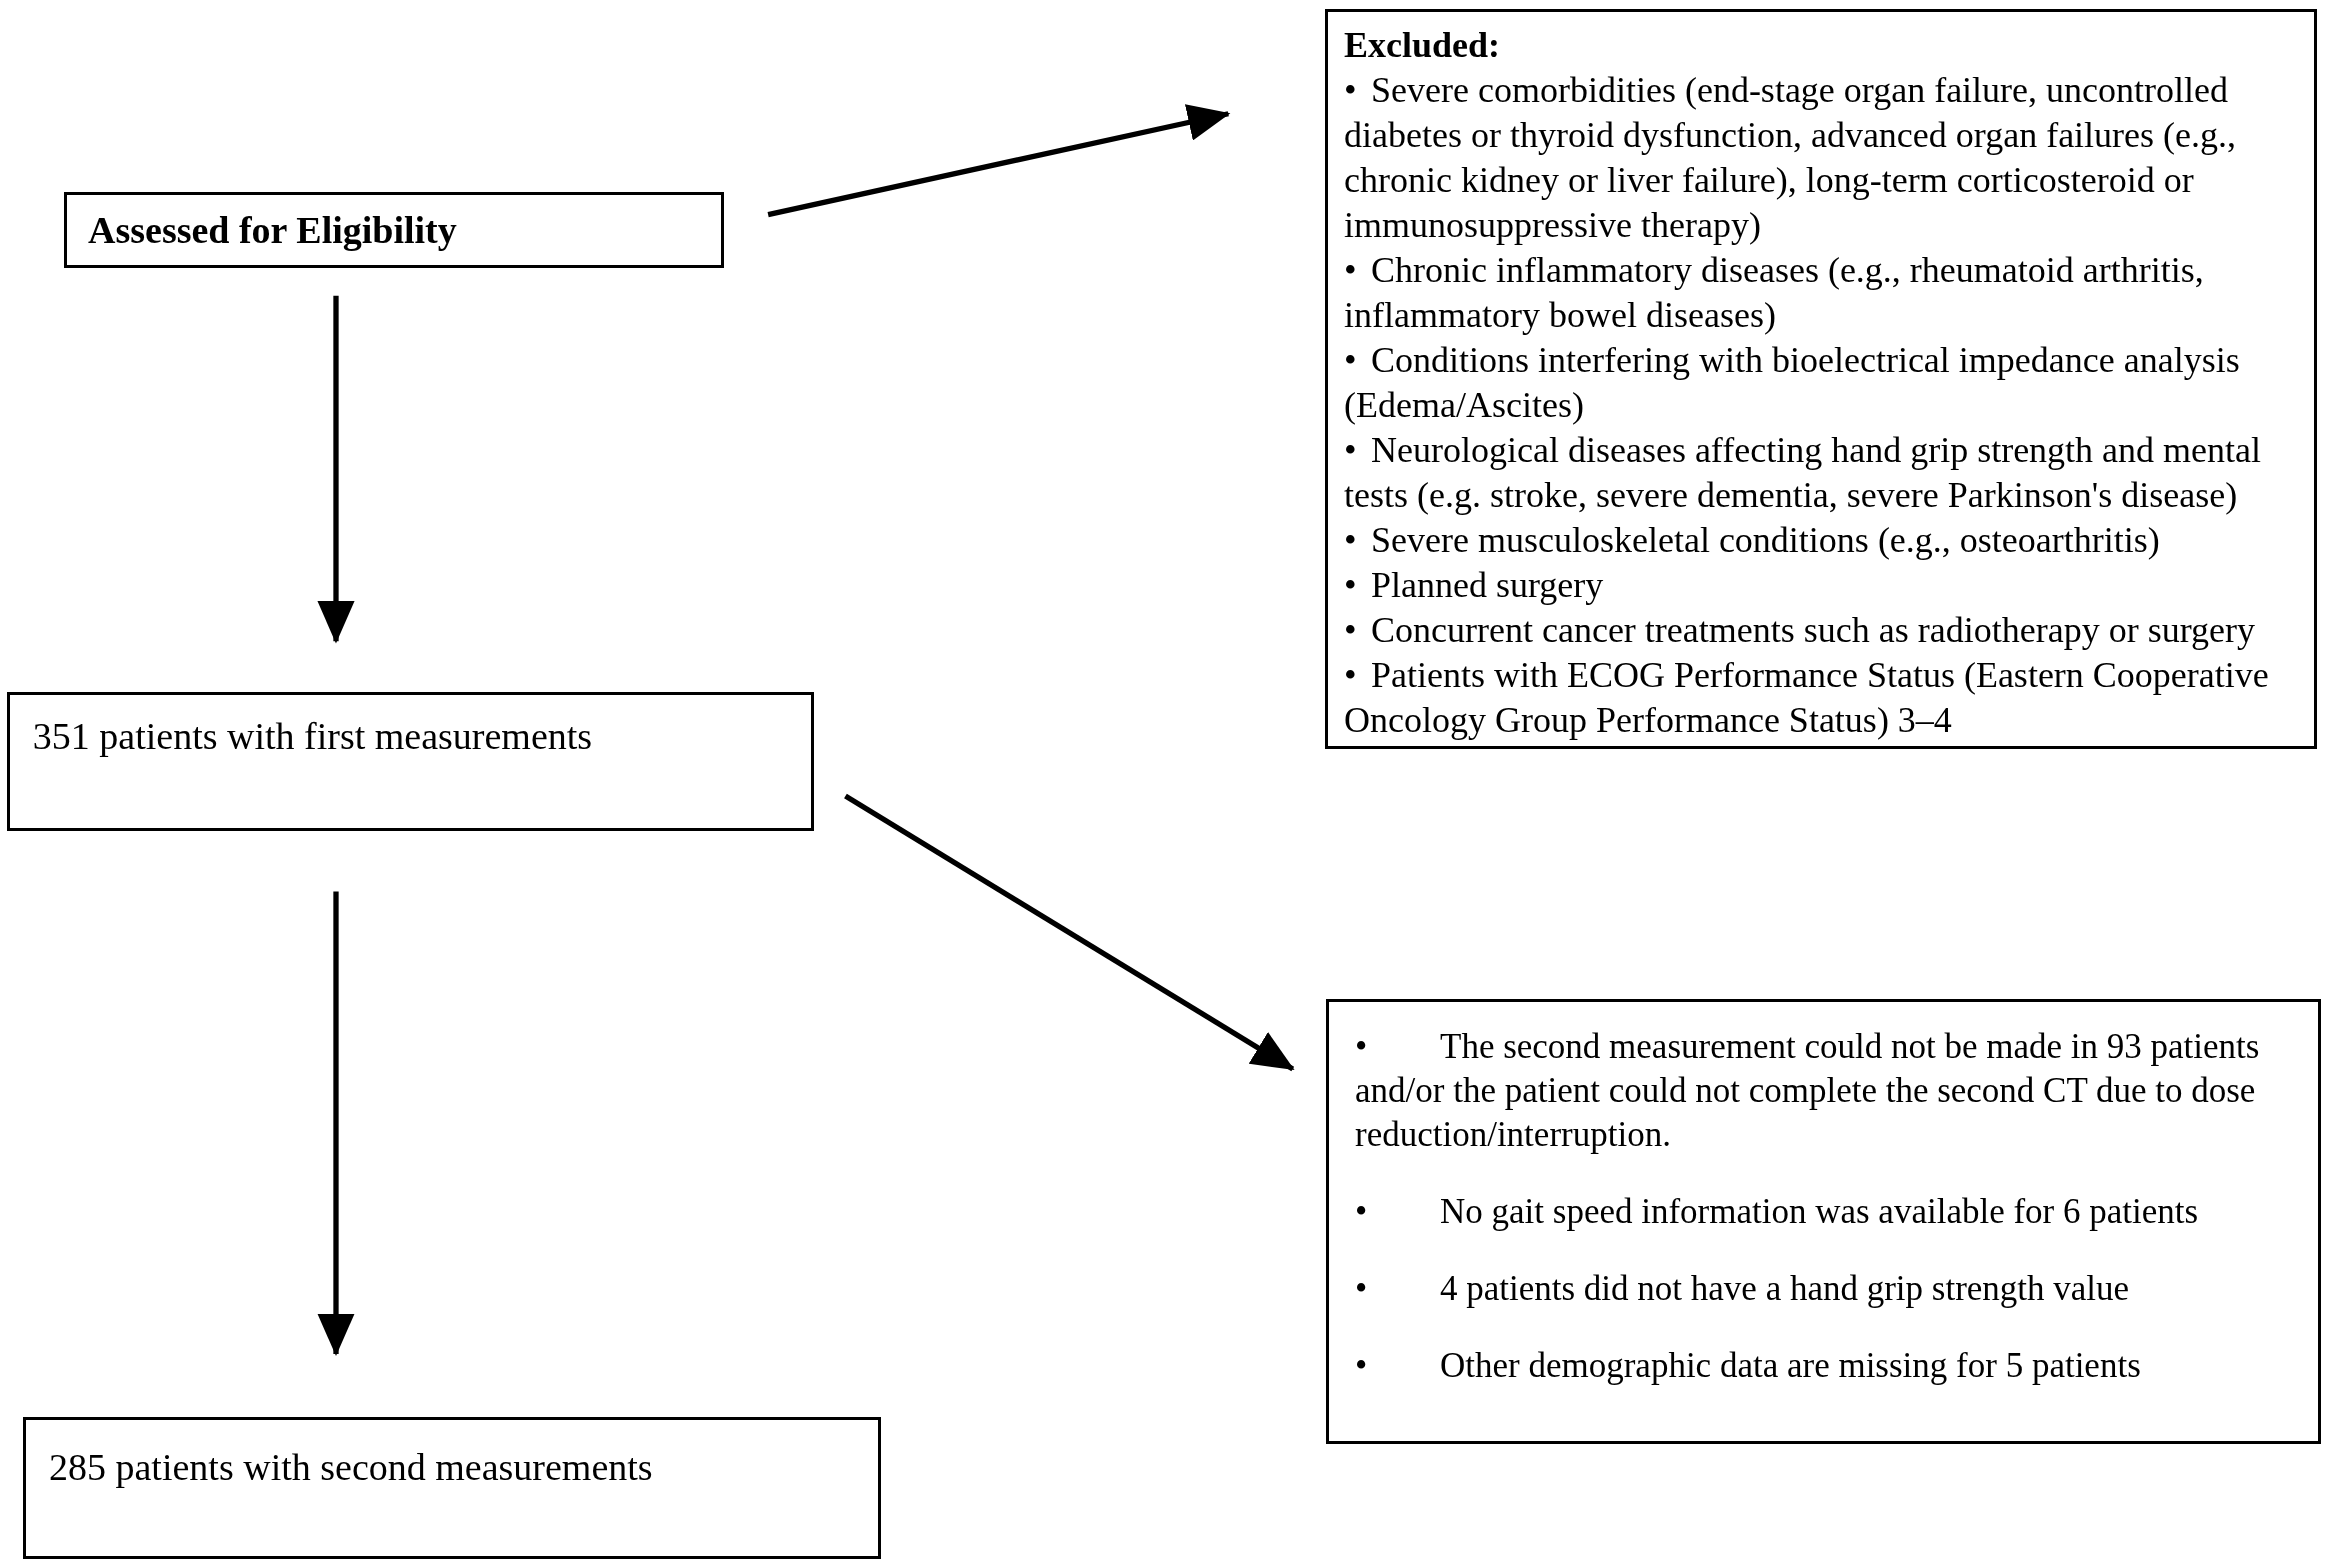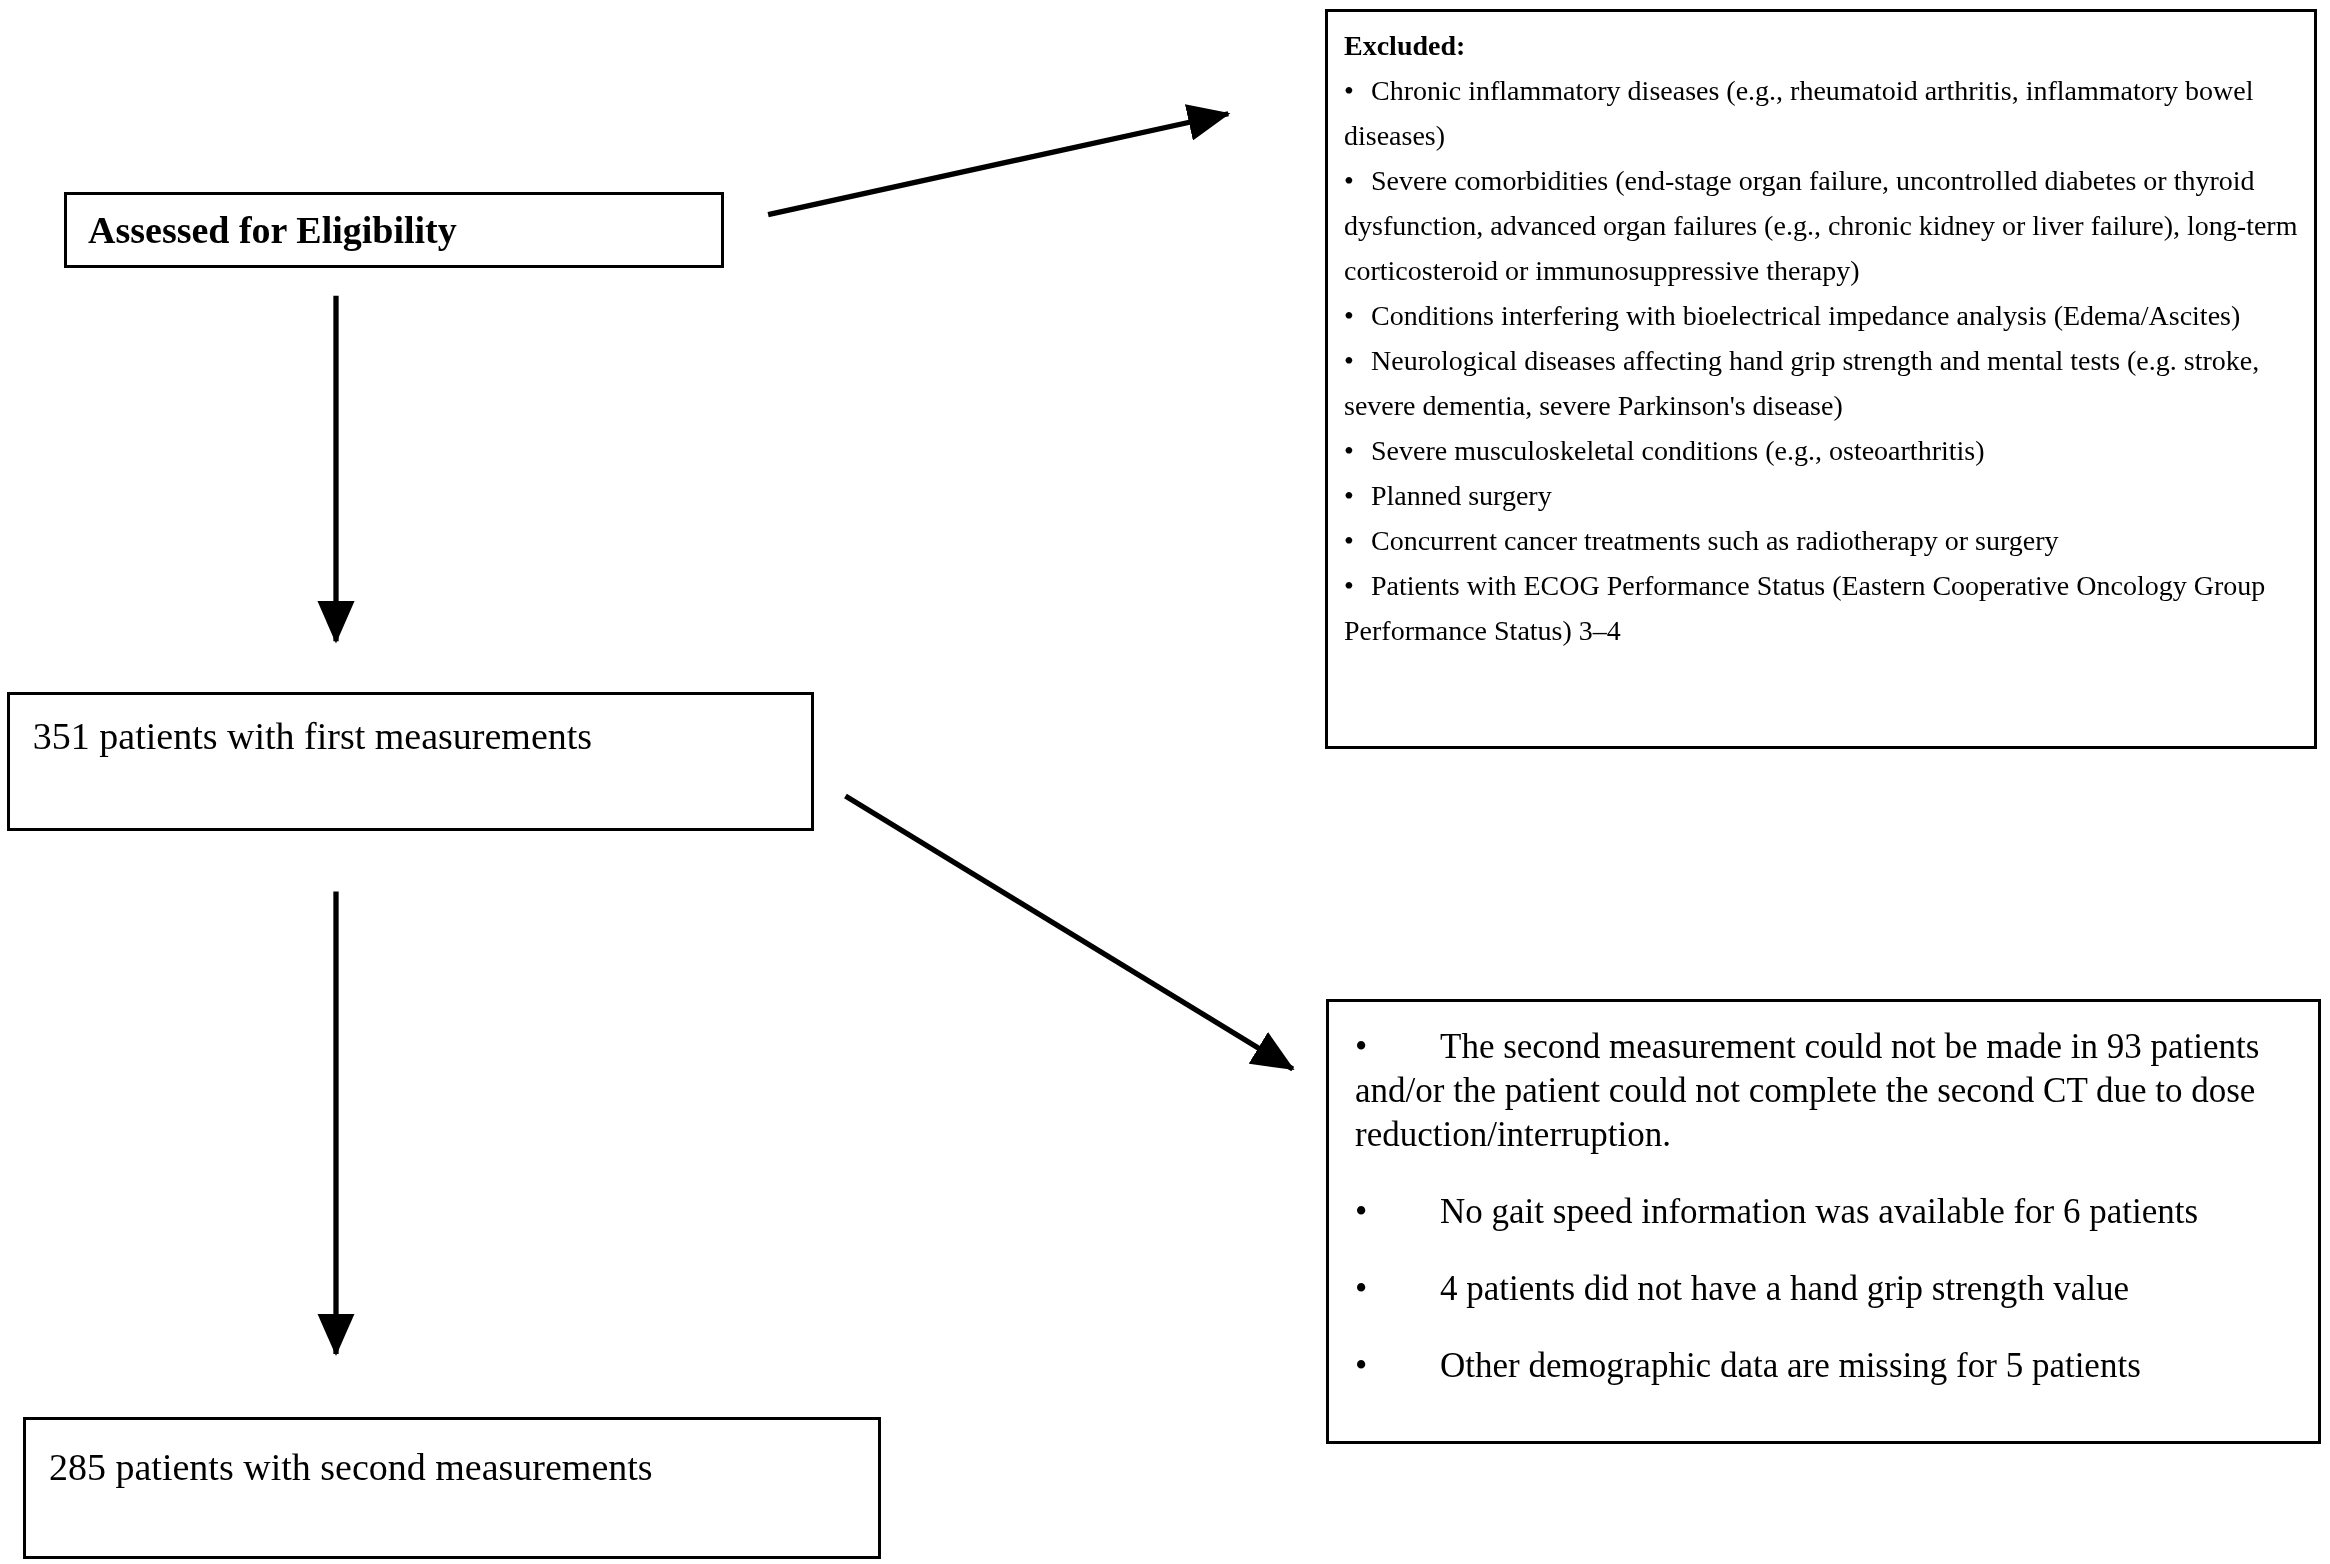--- a/index.html
+++ b/index.html
@@ -37,21 +37,21 @@
   }
   #box-second {
     left: 23px; top: 1417px; width: 858px; height: 142px;
     padding: 26px 7.6px 0 23px;
     font-size: 38px; line-height: 42px;
   }
   
   #box-excluded {
     left: 1325px; top: 9px; width: 992px; height: 740px;
     padding: 10.6px 12px 0 16px;
-    font-size: 28px; line-height: 45px;
+    font-size: 36px; line-height: 45px;
   }
   #box-excluded .heading {
     font-weight: bold;
   }
   #box-dropout {
     left: 1326px; top: 999px; width: 995px; height: 445px;
     padding: 23px 13.6px 0 26px;
     font-size: 35px; line-height: 44px;
   }
   .item { margin: 0; }
@@ -89,22 +89,22 @@
   <div class="fbox" id="box-first">
     <span>351 patients with first measurements</span>
   </div>
 
   <div class="fbox" id="box-second">
     <span>285 patients with second measurements</span>
   </div>
 
   <div class="fbox" id="box-excluded">
     <div class="heading">Excluded:</div>
+    <div class="item"><span class="blt">•</span><span>Severe comorbidities (end-stage organ failure, uncontrolled diabetes or thyroid dysfunction, advanced organ failures (e.g., chronic kidney or liver failure), long-term corticosteroid or immunosuppressive therapy)</span></div>
     <div class="item"><span class="blt">•</span><span>Chronic inflammatory diseases (e.g., rheumatoid arthritis, inflammatory bowel diseases)</span></div>
-    <div class="item"><span class="blt">•</span><span>Severe comorbidities (end-stage organ failure, uncontrolled diabetes or thyroid dysfunction, advanced organ failures (e.g., chronic kidney or liver failure), long-term corticosteroid or immunosuppressive therapy)</span></div>
     <div class="item"><span class="blt">•</span><span>Conditions interfering with bioelectrical impedance analysis (Edema/Ascites)</span></div>
     <div class="item"><span class="blt">•</span><span>Neurological diseases affecting hand grip strength and mental tests (e.g. stroke, severe dementia, severe Parkinson's disease)</span></div>
     <div class="item"><span class="blt">•</span><span>Severe musculoskeletal conditions (e.g., osteoarthritis)</span></div>
     <div class="item"><span class="blt">•</span><span>Planned surgery</span></div>
     <div class="item"><span class="blt">•</span><span>Concurrent cancer treatments such as radiotherapy or surgery</span></div>
     <div class="item"><span class="blt">•</span><span>Patients with ECOG Performance Status (Eastern Cooperative Oncology Group Performance Status) 3–4</span></div>
   </div>
 
   <div class="fbox" id="box-dropout">
     <div class="item"><span class="blt">•</span><span>The second measurement could not be made in 93 patients and/or the patient could not complete the second CT due to dose reduction/interruption.</span></div>

